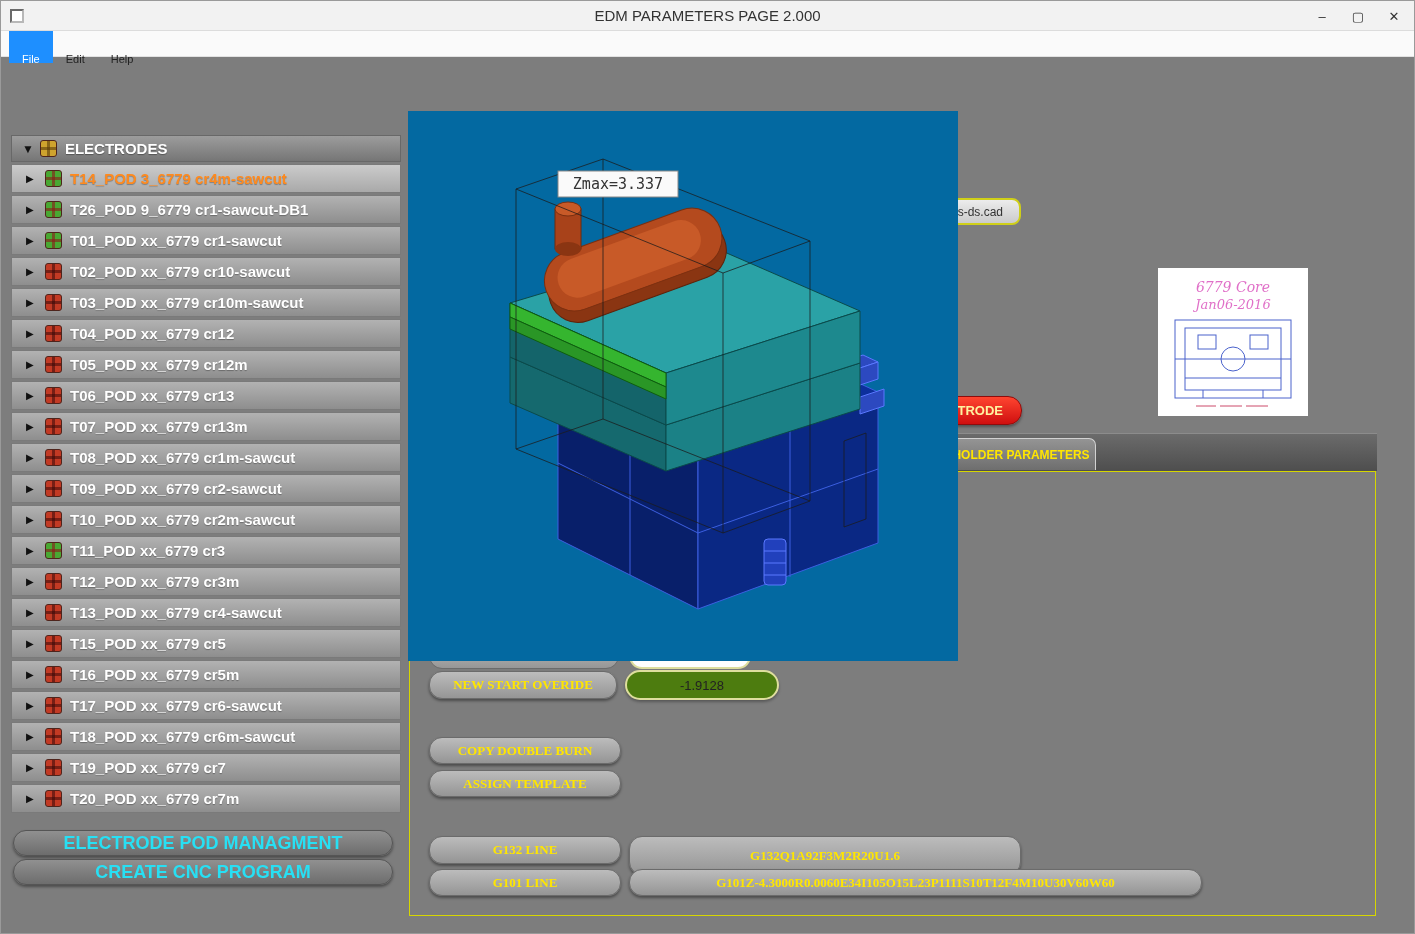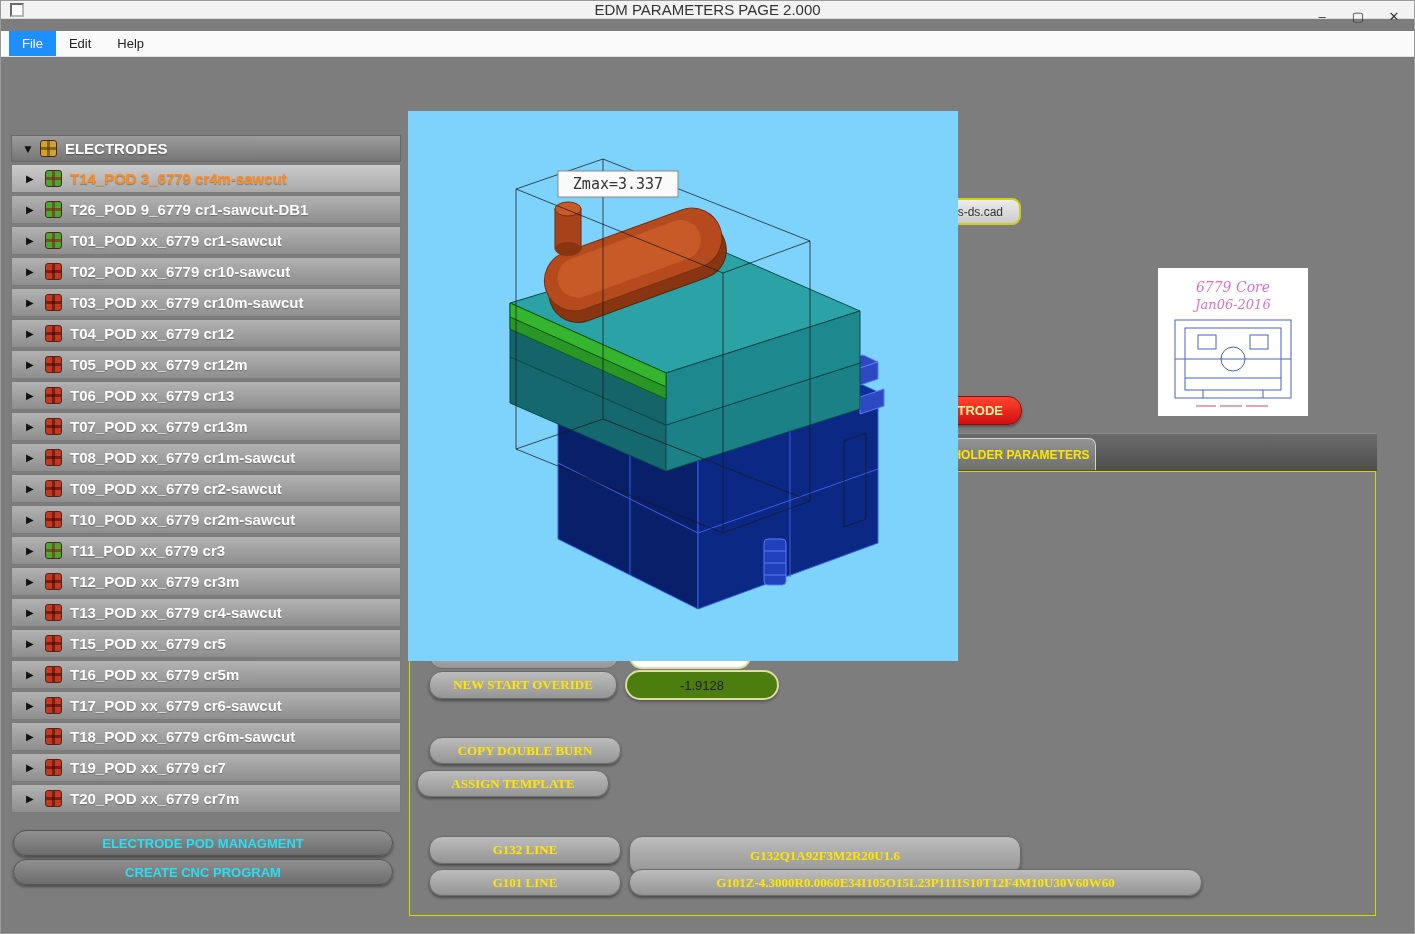--- a/index.html
+++ b/index.html
@@ -5,33 +5,33 @@
   * { margin:0; padding:0; box-sizing:border-box; }
   html,body { width:1415px; height:934px; }
   body {
     font-family:"Liberation Sans", sans-serif;
     background:#7d7d7d;
     position:relative;
     overflow:hidden;
     border:1px solid #9a9a9a;
   }
   
-  .titlebar { position:absolute; left:0; top:0; width:100%; height:18px;
+  .titlebar { position:absolute; left:0; top:0; width:100%; height:30px;
     background:#f2f2f2; border-bottom:1px solid #dcdcdc; display:flex; align-items:center; }
   .app-icon { width:14px; height:14px; margin-left:9px; background:#fff;
     border:2px solid #6a6a6a; border-right-color:#b8b8b8; border-bottom-color:#b8b8b8; }
   .win-title { position:absolute; left:0; width:100%; text-align:center;
     font-size:15px; color:#333; pointer-events:none; }
   .win-controls { position:absolute; right:2px; top:0; height:30px; display:flex; }
   .wc { width:36px; height:30px; display:flex; align-items:center; justify-content:center;
     font-size:13px; color:#333; cursor:default; }
   
   .menubar { position:absolute; left:0; top:30px; width:100%; height:26px;
     background:#fafafa; border-bottom:1px solid #e2e2e2; display:flex; padding-left:8px; }
-  .menu-item { padding:0 13px; line-height:25px; font-size:13px; color:#222; }
+  .menu-item { padding:16px 13px; line-height:25px; font-size:11px; color:#222; }
   .menu-item.active { background:#1e8fff; color:#fff; }
   
   .tree-header { position:absolute; left:10px; top:134px; width:390px; height:27px;
     display:flex; align-items:center; background:linear-gradient(#9c9c9c,#767676);
     border:1px solid #686868; }
   .tree-header .tri { margin-left:10px; font-size:12px; color:#111; }
   .tree-header-label { margin-left:8px; font-size:15px; font-weight:bold; color:#fff;
     text-shadow:0 1px 1px rgba(0,0,0,.35); }
   .electrode-list { position:absolute; left:10px; top:163px; width:390px; }
   .tree-item { height:29px; margin-bottom:2px; display:flex; align-items:center;
@@ -50,21 +50,21 @@
       #c23a24; }
   .pod-icon.header { background:
       linear-gradient(transparent 38%, rgba(90,60,10,.6) 38% 62%, transparent 62%),
       linear-gradient(90deg, transparent 38%, rgba(90,60,10,.6) 38% 62%, transparent 62%),
       #cfa32e; }
   .tree-label { margin-left:8px; font-size:15px; font-weight:bold; color:#fff;
     text-shadow:0 1px 1px rgba(0,0,0,.3); white-space:nowrap; }
   .tree-item.selected .tree-label { color:#ff8a1e; }
   .side-btn { position:absolute; left:12px; width:380px; height:26px; border-radius:13px;
     background:linear-gradient(#909090,#6d6d6d); border:1px solid #555;
-    box-shadow:0 2px 3px rgba(0,0,0,.4); color:#27e0f4; font-weight:bold; font-size:13px;
+    box-shadow:0 2px 3px rgba(0,0,0,.4); color:#27e0f4; font-weight:bold; font-size:18px;
     display:flex; align-items:center; justify-content:center; }
   
   .cad-btn { position:absolute; left:878px; top:197px; width:142px; height:27px;
     border-radius:9px; border:2px solid #cfcf18; background:linear-gradient(#ececec,#cbcbcb);
     color:#333; font-size:12px; display:flex; align-items:center; justify-content:flex-end;
     padding-right:16px; z-index:2; }
   .red-btn { position:absolute; left:858px; top:395px; width:163px; height:29px;
     border-radius:14px; background:linear-gradient(#ff4530,#cf0f0f); border:1px solid #8f0c0c;
     color:#fff3a0; font-weight:bold; font-size:13px; display:flex; align-items:center;
     justify-content:flex-end; padding-right:18px; z-index:2; box-shadow:0 2px 3px rgba(0,0,0,.35); }
@@ -86,21 +86,21 @@
   
   .pbtn { position:absolute; display:flex; align-items:center; justify-content:center;
     border-radius:13px; background:linear-gradient(#bcbcbc,#959595); border:1px solid #6b6b6b;
     box-shadow:0 2px 3px rgba(0,0,0,.4); color:#ffe600; font-weight:bold; font-size:13px;
     white-space:nowrap; z-index:3;font-family:Liberation Serif, serif; }
   .value-input { position:absolute; left:624px; top:669px; width:154px; height:30px;
     border-radius:15px; background:#4d7c0f; border:2px solid #dede9e; color:#222; font-size:13px;
     text-align:center; font-family:inherit; z-index:3; box-shadow:0 2px 3px rgba(0,0,0,.3); }
   
   .viewport { position:absolute; left:407px; top:110px; width:550px; height:550px;
-    background:#7dd3fc; z-index:5; }
+    background:#0369a1; z-index:5; }
 </style>
 </head>
 <body>
 
 <div class="titlebar">
   <div class="app-icon"></div>
   <div class="win-title">EDM PARAMETERS PAGE 2.000</div>
   <div class="win-controls">
     <div class="wc">–</div>
     <div class="wc">▢</div>
@@ -259,21 +259,21 @@
     </g>
   </svg>
 </div>
 
 <div class="sliver-btn"></div>
 <div class="sliver-field"></div>
 
 <div class="pbtn" style="left:428px; top:670px; width:188px; height:28px">NEW START OVERIDE</div>
 <input class="value-input" value="-1.9128" style="">
 <div class="pbtn" style="left:428px; top:736px; width:192px; height:27px">COPY DOUBLE BURN</div>
-<div class="pbtn" style="left:416px; top:769px; width:192px; height:27px">ASSIGN TEMPLATE</div>
+<div class="pbtn" style="left:428px; top:769px; width:192px; height:27px">ASSIGN TEMPLATE</div>
 <div class="pbtn" style="left:428px; top:835px; width:192px; height:28px">G132 LINE</div>
 <div class="pbtn" style="left:628px; top:835px; width:392px; height:39px">G132Q1A92F3M2R20U1.6</div>
 <div class="pbtn" style="left:428px; top:868px; width:192px; height:27px">G101 LINE</div>
 <div class="pbtn" style="left:628px; top:868px; width:573px; height:27px">G101Z-4.3000R0.0060E34I105O15L23P1111S10T12F4M10U30V60W60</div>
 
 <div class="viewport">
   <svg viewBox="0 0 550 550" width="550" height="550">
 
     <g stroke="#3c5fe0" stroke-width="1">
       <polygon points="150,272 332,217 470,281 290,340" fill="#0c2f9c"></polygon>

